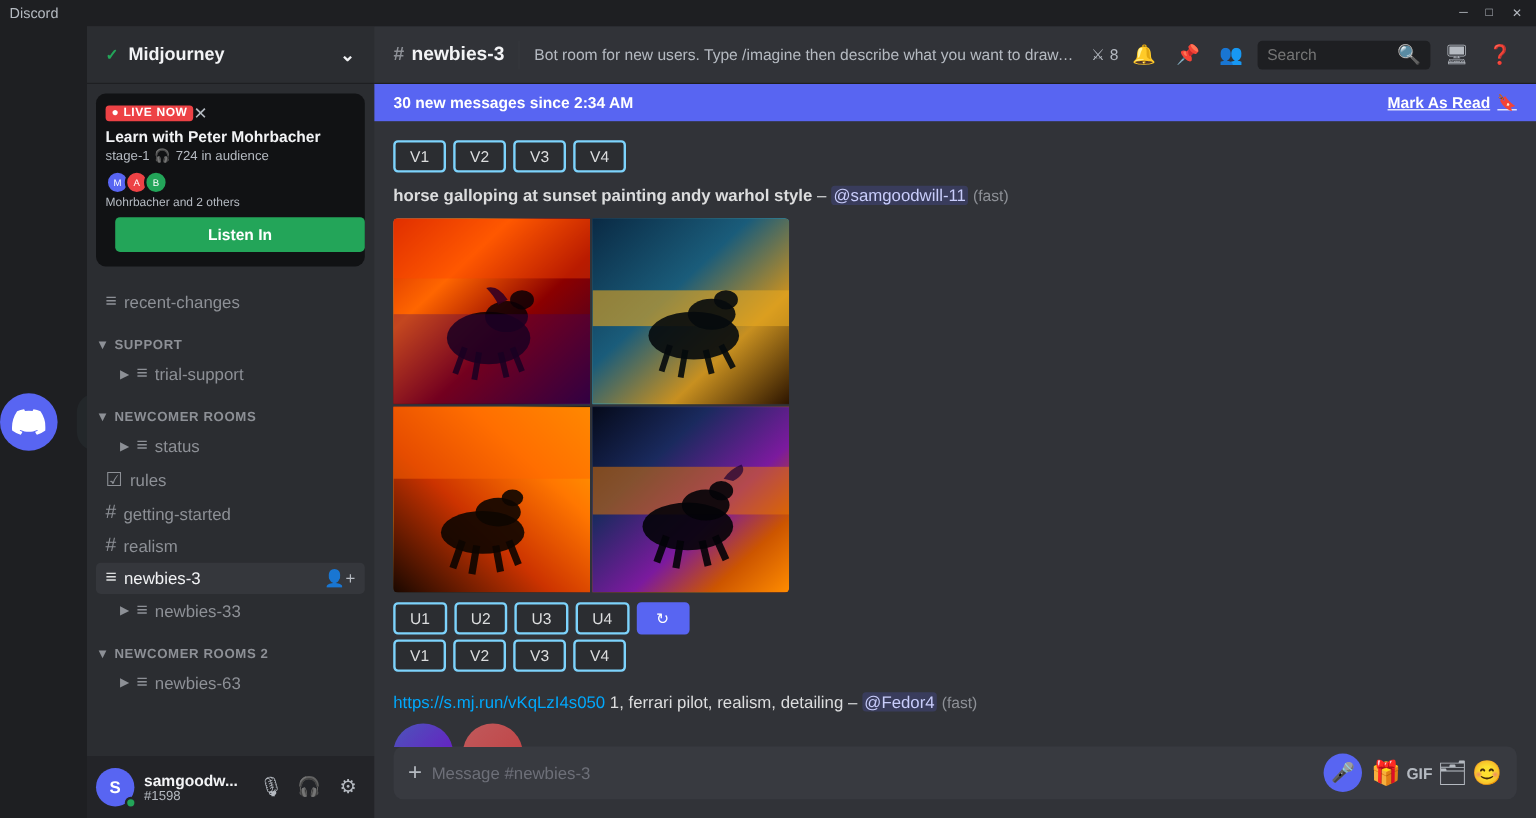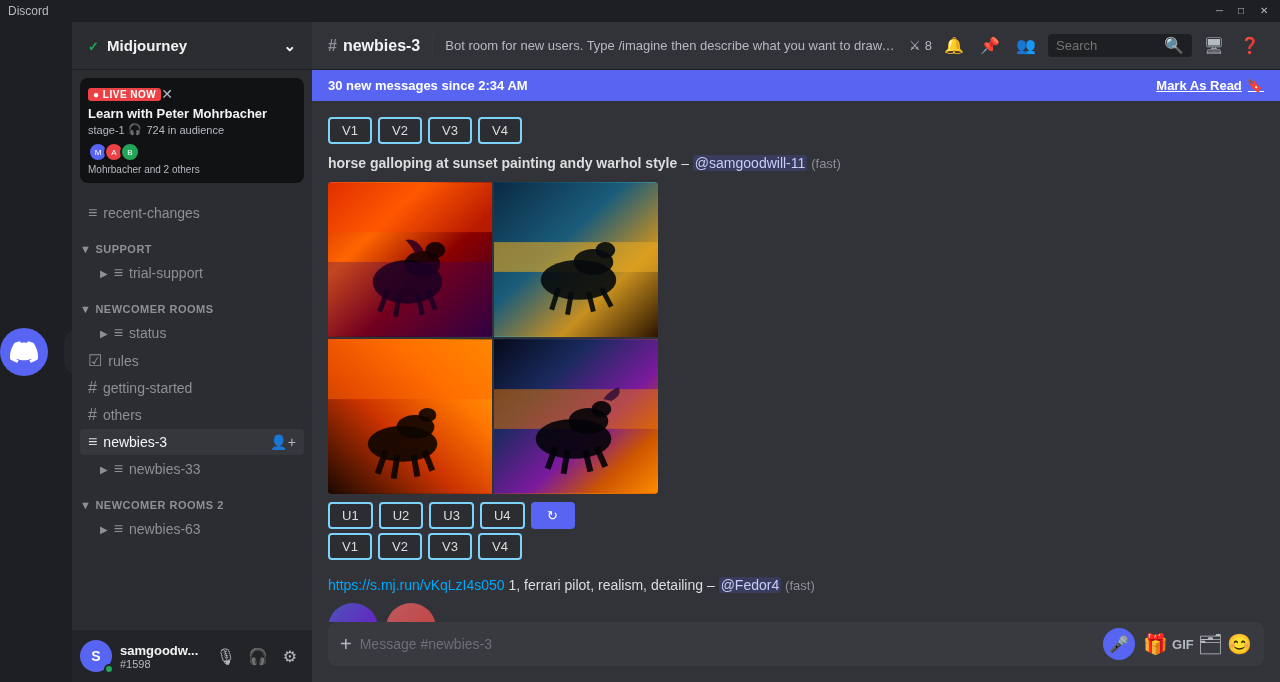--- a/index.html
+++ b/index.html
@@ -413,20 +413,21 @@
       <div class="live-avatars">
         <div style="display:flex;flex-direction:column;gap:2px;">
           <div class="avatar-group">
             <div class="mini-avatar" style="background:#5865f2;">M</div>
             <div class="mini-avatar" style="background:#ed4245;">A</div>
             <div class="mini-avatar" style="background:#23a559;">B</div>
           </div>
           <span style="font-size:10px;color:#b5bac1;">Mohrbacher and 2 others</span>
         </div>
       </div>
+      <button class="listen-btn" style="width:100%;background:#23a559;color:white;border:none;border-radius:4px;padding:7px;font-size:13px;font-weight:600;cursor:pointer;margin-top:6px;">Listen In</button>
     </div>
 
     <div class="channel-list">
 
       <div class="channel-item">
         <span class="channel-icon">≡</span>
         <span>recent-changes</span>
       </div>
 
       <div class="channel-category">
@@ -452,21 +453,21 @@
       <div class="channel-item">
         <span class="channel-icon">☑</span>
         <span>rules</span>
       </div>
       <div class="channel-item">
         <span class="channel-icon">#</span>
         <span>getting-started</span>
       </div>
       <div class="channel-item">
         <span class="channel-icon">#</span>
-        <span>others</span>
+        <span>realism</span>
       </div>
 
       <div class="channel-item active" style="display:flex;justify-content:space-between;">
         <div style="display:flex;align-items:center;gap:6px;">
           <span class="channel-icon">≡</span>
           <span>newbies-3</span>
         </div>
         <span style="color:#b5bac1;font-size:14px;">👤+</span>
       </div>
       <div class="channel-item sub">

